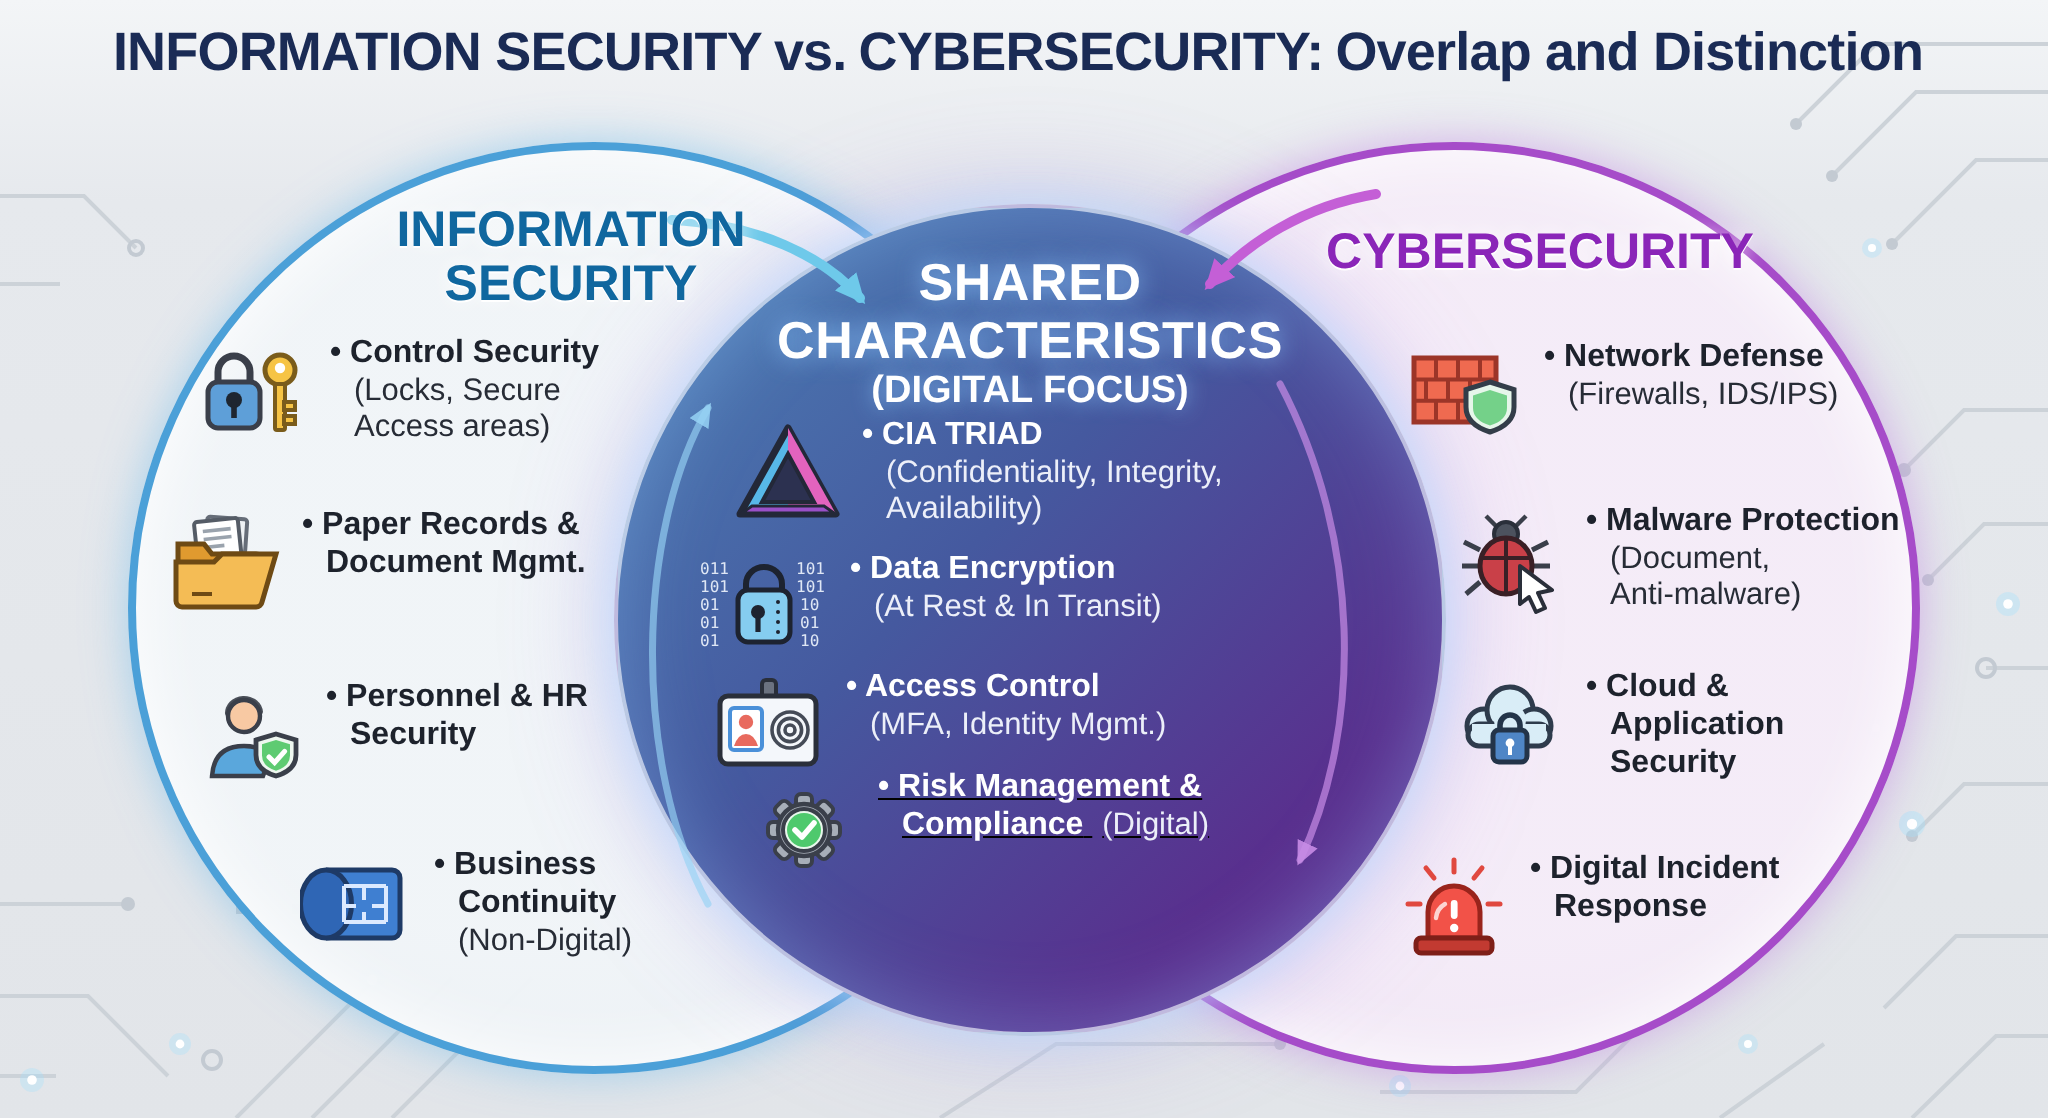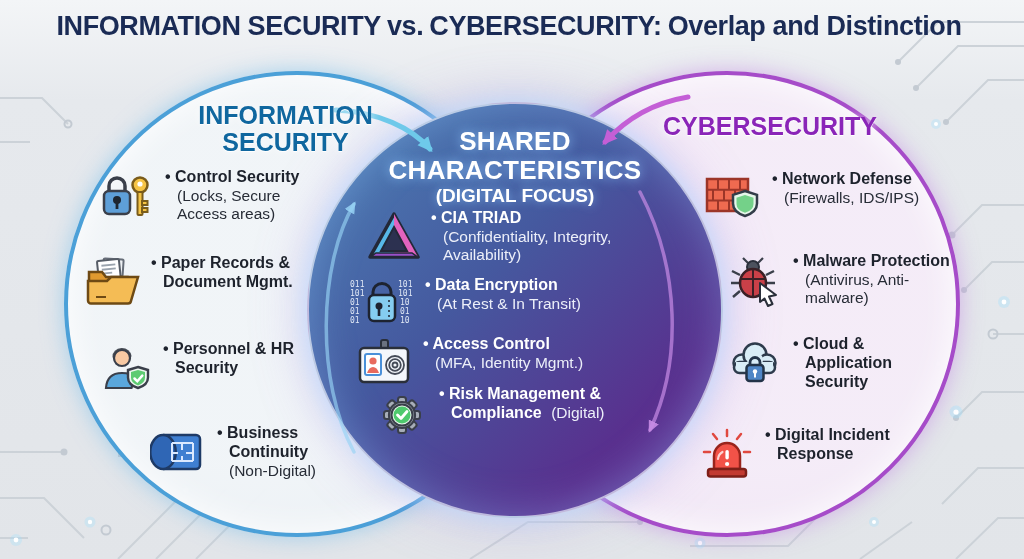--- a/index.html
+++ b/index.html
@@ -44,21 +44,21 @@
     text-shadow:0 0 10px rgba(140,200,255,.8);}
 
   
   .item{position:absolute;display:flex;gap:9px;align-items:flex-start;z-index:4;}
   .icn{flex:0 0 auto;line-height:0;margin-top:1px;}
   .txt{line-height:1.18;}
   .t{display:block;font-weight:700;font-size:16px;color:#1d222c;padding-left:12px;text-indent:-12px;}
   .s{display:block;font-weight:400;font-size:15.5px;color:#272c36;padding-left:12px;}
   .item.dark .t{color:#fff;}
   .item.dark .s{color:#eceff9;}
-  .item.inline-sub .txt{padding-left:12px;text-indent:-12px;}
+  .item.inline-sub .txt{padding-left:12px;text-indent:-12px;text-decoration:underline;}
   .item.inline-sub .t{display:inline;padding:0;text-indent:0;}
   .item.inline-sub .s{display:inline;padding:0;margin-left:5px;}
 </style>
 </head>
 <body>
 
 <div id="stage">
 
   <svg id="circuit-bg" width="1024" height="559" viewBox="0 0 1024 559">
     <g stroke="#ccd2d8" stroke-width="2" fill="none">
@@ -358,21 +358,21 @@
         <path d="M21,10 L16,5 M31,10 L36,5" stroke="#3a3f4a" stroke-width="2.2"></path>
         <circle cx="26" cy="14" r="6" fill="#4c525e" stroke="#2a2f3a" stroke-width="2"></circle>
         <path d="M13,22 L5,18 M13,30 L4,30 M13,38 L6,44 M39,22 L47,18 M39,30 L48,30" stroke="#3a3f4a" stroke-width="2.5"></path>
         <ellipse cx="26" cy="30" rx="13" ry="14" fill="#c94048" stroke="#3a2026" stroke-width="2.5"></ellipse>
         <path d="M26,17 V44 M14,26 h24" stroke="#3a2026" stroke-width="2"></path>
         <polygon points="33,30 49,42 42,43.5 45.5,51 41,53 37.5,45.5 33,49" fill="#fff" stroke="#2a2f3a" stroke-width="2" stroke-linejoin="round"></polygon>
       </svg>
       </span>
     <div class="txt" style="width:186px">
       <span class="t">• Malware Protection</span>
-      <span class="s" style="width:112px">(Antivirus, Anti-malware)</span>
+      <span class="s" style="width:112px">(Document, Anti-malware)</span>
     </div>
   </div>
 
   <div class="item" style="left:724px;top:335px">
     <span class="icn">
       <svg width="60" height="54" viewBox="0 0 58 54">
         <circle cx="17" cy="27" r="8.5" fill="#d9edf7" stroke="#2e3b4c" stroke-width="2.5"></circle>
         <circle cx="30" cy="19" r="11.5" fill="#d9edf7" stroke="#2e3b4c" stroke-width="2.5"></circle>
         <circle cx="42" cy="27" r="8.5" fill="#d9edf7" stroke="#2e3b4c" stroke-width="2.5"></circle>
         <rect x="9" y="26" width="41" height="11" rx="5.5" fill="#d9edf7" stroke="#2e3b4c" stroke-width="2.5"></rect>

